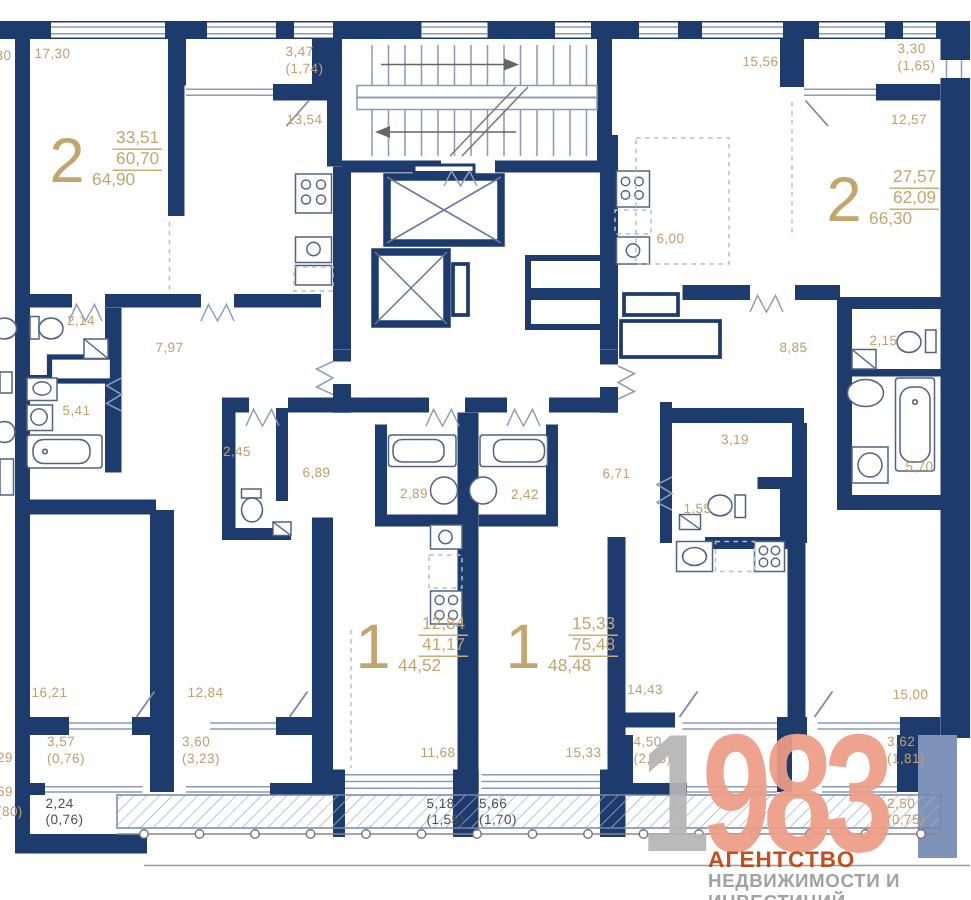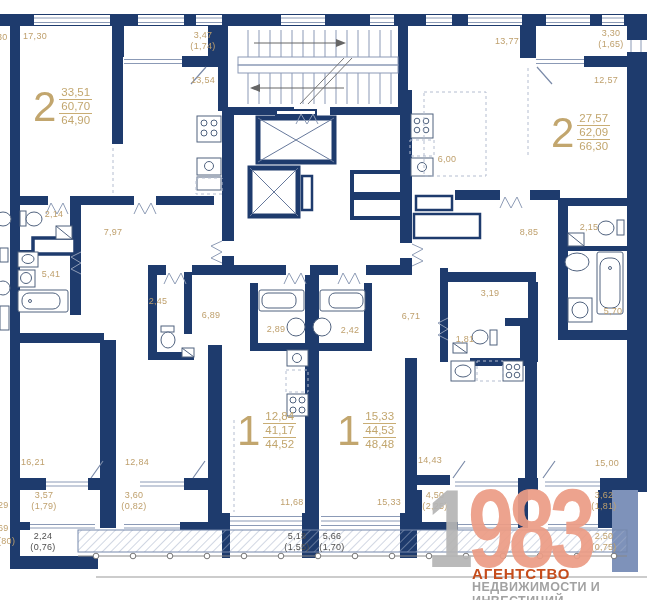--- a/index.html
+++ b/index.html
@@ -1,28 +1,28 @@
 <!DOCTYPE html>
 <html><head>
 <meta charset="utf-8">
 <title>Floor plan</title>
 <style>
   html,body{margin:0;padding:0;background:#fff;}
   #stage{position:relative;width:647px;height:600px;background:#fff;overflow:hidden;
          font-family:"Liberation Sans",sans-serif;}
   #plan-svg{position:absolute;left:0;top:0;}
   .lbl{position:absolute;font-size:9px;line-height:10.5px;color:#bfa06d;letter-spacing:.3px;
-       transform:translate(-50%,-50%);white-space:pre-line;text-align:center;}
+       transform:translate(-50%,-50%);white-space:pre-line;}
   .lbl.dark{color:#4f4f4f;}
   .lbl.edge{transform:translate(0,-50%);text-align:left;}
   .apt{position:absolute;display:flex;align-items:center;gap:3px;color:#c2a66e;}
   .apt-num{font-size:42px;line-height:36px;font-weight:400;}
   .apt-areas{display:flex;flex-direction:column;font-size:11.5px;line-height:13px;}
   .apt-areas span{padding:0 2px;}
-  .apt-areas span:nth-child(-n+2){border-bottom:1px solid #c9ad74;}
+  .apt-areas span:nth-child(-n+2){border-bottom:1px solid #c9ad74;margin-left:16px;}
   .logo{position:absolute;left:427px;top:484px;width:220px;height:116px;opacity:.93;}
   .logo-year{font-weight:bold;font-size:112px;line-height:90px;letter-spacing:-7px;
              transform:scaleX(.74);transform-origin:left top;white-space:nowrap;}
   .y1{color:#b5b5b5;}
   .y983{color:#ec9d86;}
   .logo-l1{position:absolute;left:45px;top:81px;color:#c2410c;font-weight:bold;
            font-size:15px;letter-spacing:.8px;}
   .logo-l2{position:absolute;left:45px;top:96px;color:#9b9b9b;font-weight:bold;
            font-size:12.5px;letter-spacing:.4px;}
 </style>
@@ -309,48 +309,48 @@
     </g>
     <line x1="96" y1="577" x2="647" y2="577" stroke="#999" stroke-width="1"></line>
   </g>
 </svg>
 
 <div class="lbl" style="left:35px;top:36px">17,30</div>
 <div class="lbl edge" style="left:-3px;top:37px">30</div>
 <div class="lbl" style="left:203px;top:40px">3,47
 (1,74)</div>
 <div class="lbl" style="left:203px;top:80px">13,54</div>
-<div class="lbl" style="left:507px;top:41px">13,77</div>
+<div class="lbl" style="left:507px;top:41px">15,56</div>
 <div class="lbl" style="left:611px;top:38px">3,30
 (1,65)</div>
 <div class="lbl" style="left:606px;top:80px">12,57</div>
 <div class="lbl" style="left:447px;top:159px">6,00</div>
 <div class="lbl" style="left:54px;top:214px">2,14</div>
 <div class="lbl" style="left:113px;top:232px">7,97</div>
 <div class="lbl" style="left:51px;top:274px">5,41</div>
 <div class="lbl" style="left:158px;top:301px">2,45</div>
 <div class="lbl" style="left:211px;top:315px">6,89</div>
 <div class="lbl" style="left:276px;top:329px">2,89</div>
 <div class="lbl" style="left:350px;top:330px">2,42</div>
 <div class="lbl" style="left:529px;top:232px">8,85</div>
 <div class="lbl" style="left:589px;top:227px">2,15</div>
 <div class="lbl" style="left:490px;top:293px">3,19</div>
 <div class="lbl" style="left:411px;top:316px">6,71</div>
-<div class="lbl" style="left:465px;top:339px">1,81</div>
+<div class="lbl" style="left:465px;top:339px">1,55</div>
 <div class="lbl" style="left:613px;top:311px">5,70</div>
 <div class="lbl" style="left:33px;top:462px">16,21</div>
 <div class="lbl" style="left:137px;top:462px">12,84</div>
 <div class="lbl" style="left:292px;top:502px">11,68</div>
 <div class="lbl" style="left:389px;top:502px">15,33</div>
 <div class="lbl" style="left:430px;top:460px">14,43</div>
 <div class="lbl" style="left:607px;top:463px">15,00</div>
 <div class="lbl" style="left:44px;top:500px">3,57
-(1,79)</div>
+(0,76)</div>
 <div class="lbl" style="left:134px;top:500px">3,60
-(0,82)</div>
+(3,23)</div>
 <div class="lbl" style="left:435px;top:500px">4,50
 (2,25)</div>
 <div class="lbl" style="left:604px;top:500px">3,62
 (1,81)</div>
 <div class="lbl" style="left:604px;top:541px">2,50
 (0,75)</div>
 <div class="lbl dark" style="left:43px;top:541px">2,24
 (0,76)</div>
 <div class="lbl dark" style="left:297px;top:541px">5,18
 (1,55)</div>
@@ -381,21 +381,21 @@
   <span class="apt-areas">
     <span>12,84</span>
     <span>41,17</span>
     <span>44,52</span>
   </span>
 </div>
 <div class="apt" style="left:337px;top:410px">
   <span class="apt-num">1</span>
   <span class="apt-areas">
     <span>15,33</span>
-    <span>44,53</span>
+    <span>75,48</span>
     <span>48,48</span>
   </span>
 </div>
 
 <div class="logo">
   <div class="logo-year">
     <span class="y1">1</span><span class="y983">983</span>
   </div>
   <div class="logo-l1">АГЕНТСТВО</div>
   <div class="logo-l2">НЕДВИЖИМОСТИ И ИНВЕСТИЦИЙ</div>

